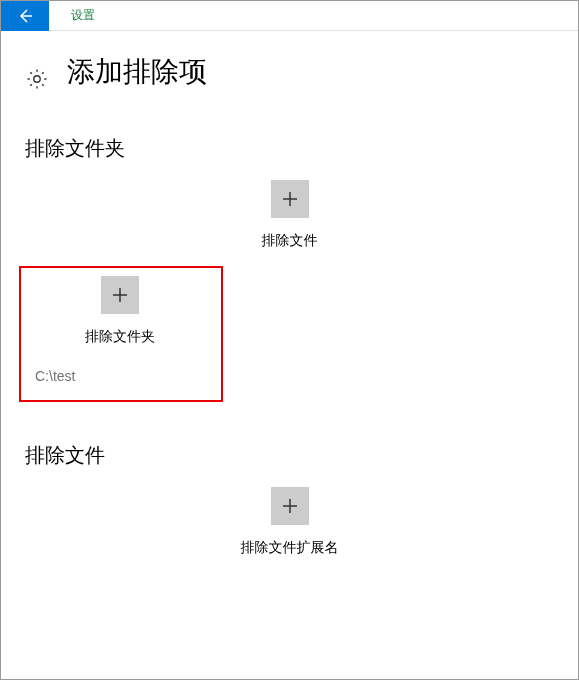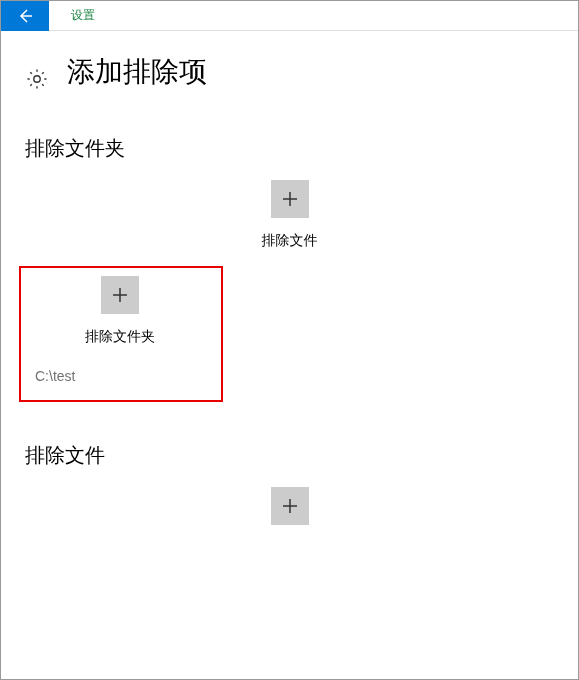--- a/index.html
+++ b/index.html
@@ -148,19 +148,20 @@
   <div class="section-gap"></div>
 
   <div>
     <h2 class="section-title">排除文件</h2>
     <div class="add-row">
       <div class="plus-btn">
         <svg viewBox="0 0 16 16" stroke="currentColor" stroke-width="1.5">
           <path d="M8 1v14M1 8h14"></path>
         </svg>
       </div>
+      <div class="add-label">排除文件扩展名</div>
     </div>
   </div>
 
   <div class="section-gap-lg"></div>
 
 
 </div>
 
 </body></html>

